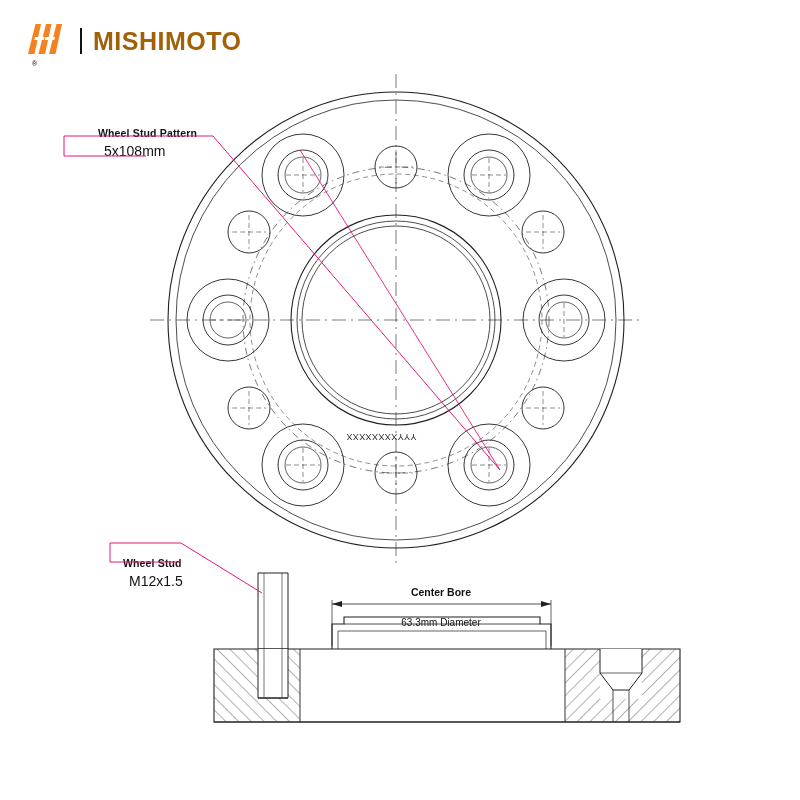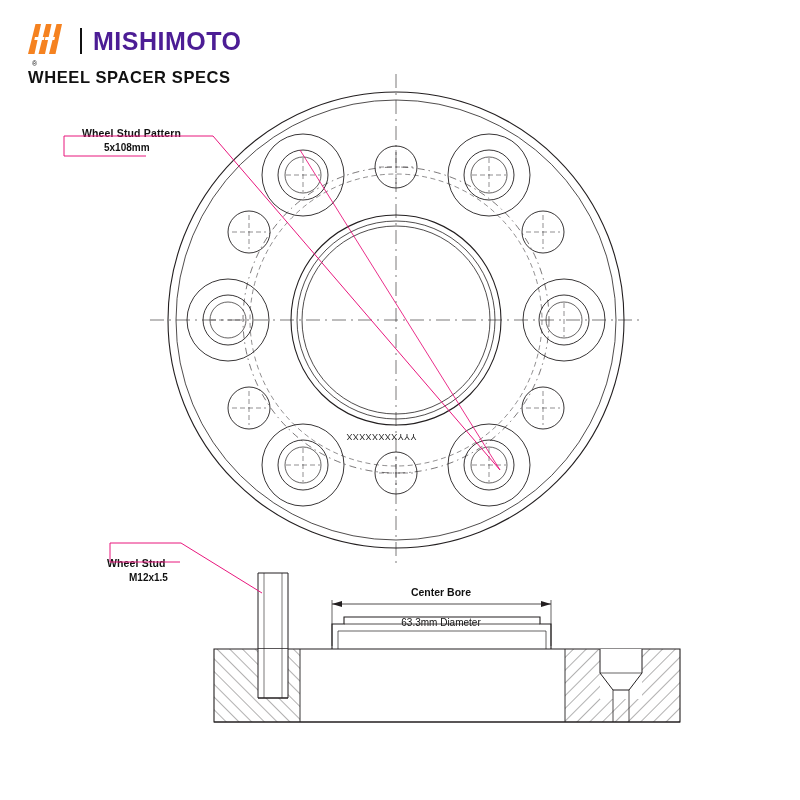--- a/index.html
+++ b/index.html
@@ -37,21 +37,21 @@
     width: 2px;
     height: 26px;
     background: #111;
     margin-right: 11px;
   }
   .brand-name {
     font-size: 25px;
     font-weight: bold;
     letter-spacing: 0.5px;
     line-height: 1;
-    color: #4c1d95;
+    color: #a16207;
   }
   .reg-mark {
     position: absolute;
     left: 4px;
     top: 36px;
     font-size: 7px;
     color: #111;
   }
   .doc-title {
     position: absolute;
@@ -66,24 +66,25 @@
   .callout {
     position: absolute;
     font-size: 10.5px;
     line-height: 1.45;
     color: #111;
   }
   .callout .title {
     font-weight: bold;
     font-size: 10.5px;
     letter-spacing: 0.15px;
+    margin-left: 16px;
   }
   .callout .value {
-    font-weight: bold;
-    font-size: 10px;
+    font-weight: normal;
+    font-size: 14px;
     padding-left: 22px;
   }
   #callout-stud-pattern { left: 82px; top: 126px; }
   #callout-wheel-stud  { left: 107px; top: 556px; }
 
   .dim-label {
     position: absolute;
     text-align: center;
     font-size: 10.5px;
     color: #111;
@@ -120,21 +121,20 @@
           <polygon points="7.0,13 16.5,13 15.8,16 6.3,16"></polygon>
           <polygon points="17.5,13 27,13 26.3,16 16.8,16"></polygon>
         </g>
       </svg>
       <span class="reg-mark">®</span>
     </div>
     <div class="brand-divider"></div>
     <div class="brand-name">MISHIMOTO</div>
   </div>
 
-  <div class="doc-title">WHEEL SPACER SPECS</div>
 
   <div class="callout" id="callout-stud-pattern">
     <div class="title">Wheel Stud Pattern</div>
     <div class="value">5x108mm</div>
   </div>
 
   <div class="callout" id="callout-wheel-stud">
     <div class="title">Wheel Stud</div>
     <div class="value">M12x1.5</div>
   </div>

